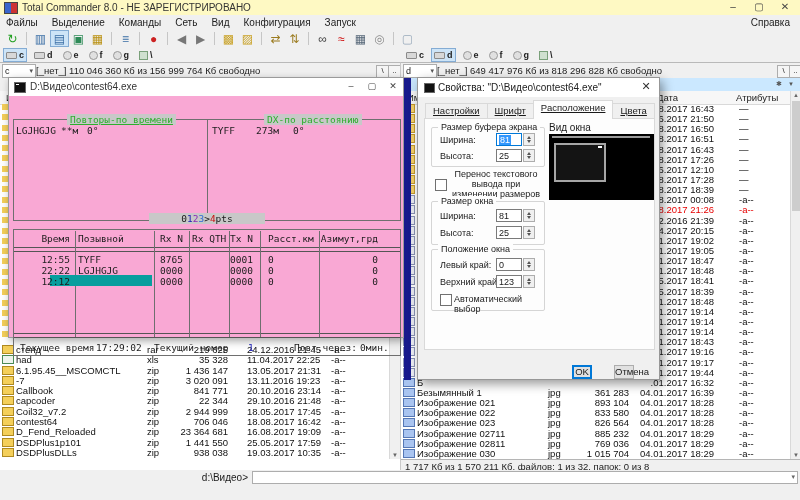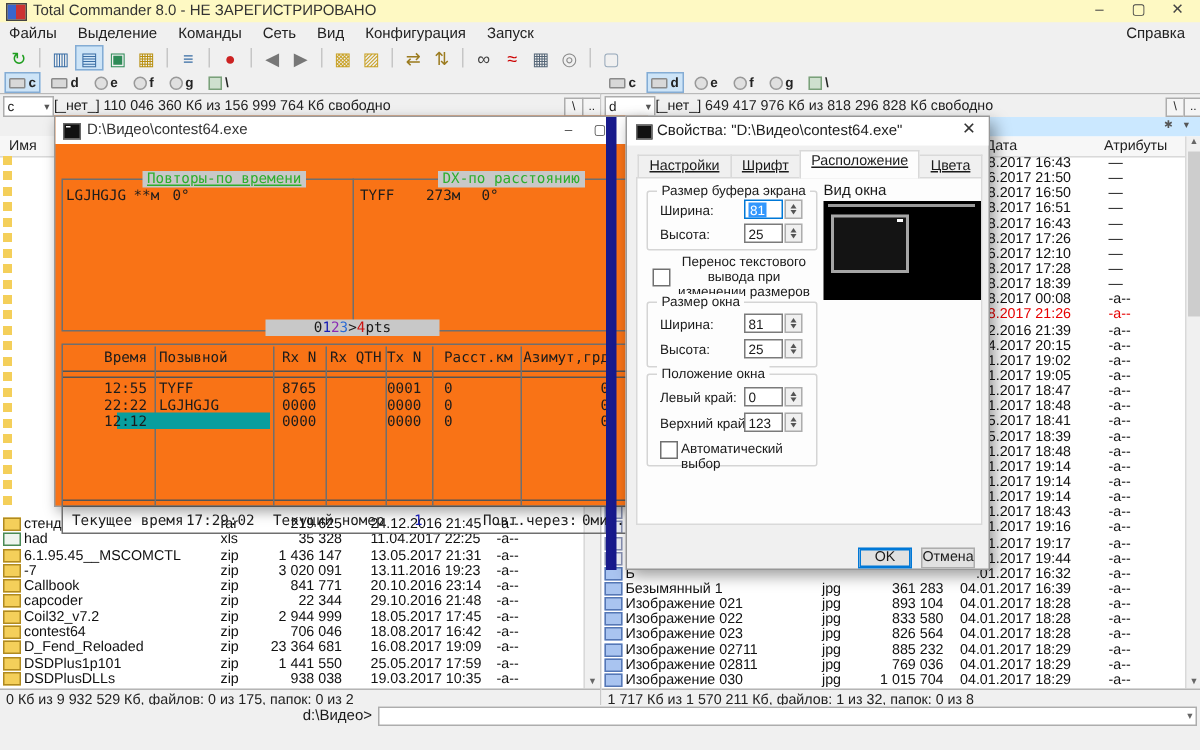--- a/index.html
+++ b/index.html
@@ -66,22 +66,22 @@
   .panel-left .fattr{left:331px;} .panel-right .fattr{left:338px;}
   .statusbar{left:0;top:396px;width:100%;height:12px;background:#f0f0f0;border-top:1px solid #b5b5b5;
              padding:1px 0 0 4px;font-size:9.5px;color:#222;box-sizing:border-box;}
   .vsb{top:28px;left:389px;width:11px;height:368px;background:#f0f0f0;border-left:1px solid #d9d9d9;}
   .vsb .sarr{position:absolute;left:0;width:10px;text-align:center;font-size:6px;color:#666;}
   .vsb .thumb{position:absolute;left:1px;width:8px;background:#cdcdcd;}
   .iconstrip{left:2px;top:41px;width:6px;height:235px;
      background:repeating-linear-gradient(180deg,#f4cf5a 0 6px,rgba(0,0,0,0) 6px 10.3px);}
   .navystrip{left:404px;top:78px;width:7px;height:302px;background:#181a8c;z-index:11;}
   
-  .conwin{left:8px;top:77px;width:396px;height:261px;background:#f97316;border:1px solid #9a9a9a;
-          z-index:10;box-shadow:2px 3px 8px rgba(0,0,0,.35);box-sizing:border-box;margin-left:28px;}
+  .conwin{left:8px;top:77px;width:396px;height:261px;background:#f9a8d4;border:1px solid #9a9a9a;
+          z-index:10;box-shadow:2px 3px 8px rgba(0,0,0,.35);box-sizing:border-box;}
   .contitle{left:0;top:0;width:100%;height:18px;background:#fff;}
   .conicon{left:5px;top:4px;width:10px;height:9px;background:#111;border:1px solid #666;}
   .conicon::before{content:"";position:absolute;left:1px;top:1px;width:3px;height:1px;background:#fff;}
   .context{left:21px;top:3px;color:#333;}
   .conbtn{top:2px;width:20px;height:14px;text-align:center;line-height:13px;color:#444;font-size:9px;}
   .concli{left:0;top:18px;width:100%;height:243px;font-family:"DejaVu Sans Mono",monospace;font-size:9.5px;color:#1c1c1c;}
   .cbox1{left:4px;top:23px;width:386px;height:100px;border:1px solid #6f6f6f;}
   .cdivider{left:198px;top:23px;width:1px;height:100px;background:#6f6f6f;}
   .cgreen{top:18px;background:#c8c8c8;padding:0 3px;color:#2eae2e;white-space:nowrap;}
   .centry{top:29px;white-space:nowrap;}
@@ -123,21 +123,21 @@
   .spinner{position:absolute;left:91px;width:12px;height:13px;border:1px solid #adadad;background:#f0f0f0;box-sizing:border-box;}
   .spinner::before{content:"";position:absolute;left:3px;top:2px;border-left:2px solid transparent;border-right:2px solid transparent;border-bottom:3px solid #555;}
   .spinner::after{content:"";position:absolute;left:3px;bottom:2px;border-left:2px solid transparent;border-right:2px solid transparent;border-top:3px solid #555;}
   .cb{position:absolute;width:10px;height:10px;border:1px solid #707070;background:#fff;}
   .cbl{position:absolute;font-size:9px;line-height:10px;}
   .preview-label{position:absolute;left:124px;top:3px;font-size:10px;}
   .pvbox{position:absolute;left:124px;top:15px;width:105px;height:66px;background:#000;}
   .pvtopline{position:absolute;left:3px;top:2px;width:98px;height:2px;background:#9a9a9a;}
   .pvwin{position:absolute;left:5px;top:9px;width:48px;height:35px;border:2px solid #a6a6a6;background:#141414;}
   .pvdot{position:absolute;right:2px;top:1px;width:4px;height:2px;background:#fff;}
-  .dfootbtn{position:absolute;top:287px;width:36px;height:14px;background:#e1e1e1;border:1px solid #adadad;
+  .dfootbtn{position:absolute;top:287px;width:20px;height:14px;background:#e1e1e1;border:1px solid #adadad;
             text-align:center;line-height:12px;font-size:9.5px;box-sizing:border-box;}
   .dfootbtn.default{border:1px solid #0078d7;box-shadow:0 0 0 1px #0078d7 inset;}
   
   .cmdrow{left:0;top:470px;width:800px;height:14px;background:#f0f0f0;}
   .cmdprompt{left:200px;top:2px;width:48px;text-align:right;}
   .cmdinput{left:252px;top:1px;width:544px;height:11px;background:#fff;border:1px solid #adadad;}
   .cmddrop{right:2px;top:1px;font-size:7px;color:#666;}
   .fbar{left:0;top:484px;width:800px;height:16px;display:flex;background:#f0f0f0;border-bottom:2px solid #5a5a5a;box-sizing:border-box;}
   .fkey{flex:1;margin:1px;background:#f5f5f5;border:1px solid #a8a8a8;text-align:center;line-height:12px;font-size:9.5px;color:#222;}
 </style>
@@ -359,21 +359,20 @@
           <span class="fdate">19.03.2017 10:35</span>
           <span class="fattr">-a--</span>
         </div>
       </div>
     <div class="abs iconstrip"></div>
     <div class="abs vsb">
       <div class="sarr" style="top:1px;">▲</div>
       <div class="sarr" style="bottom:1px;">▼</div>
       <div class="thumb" style="top:10px;height:90px;"></div>
     </div>
-    <div class="abs statusbar">0 Кб из 9 932 529 Кб, файлов: 0 из 175, папок: 0 из 2</div>
   </div>
 
   <div class="abs panel panel-right">
     <div class="abs comborow">
       <div class="abs combo">
         <span>d</span>
         <span class="arr">▾</span>
       </div>
       <div class="abs freeinfo">[_нет_] 649 417 976 Кб из 818 296 828 Кб свободно</div>
       <div class="abs rootbtn" style="left:376px;">\</div>

